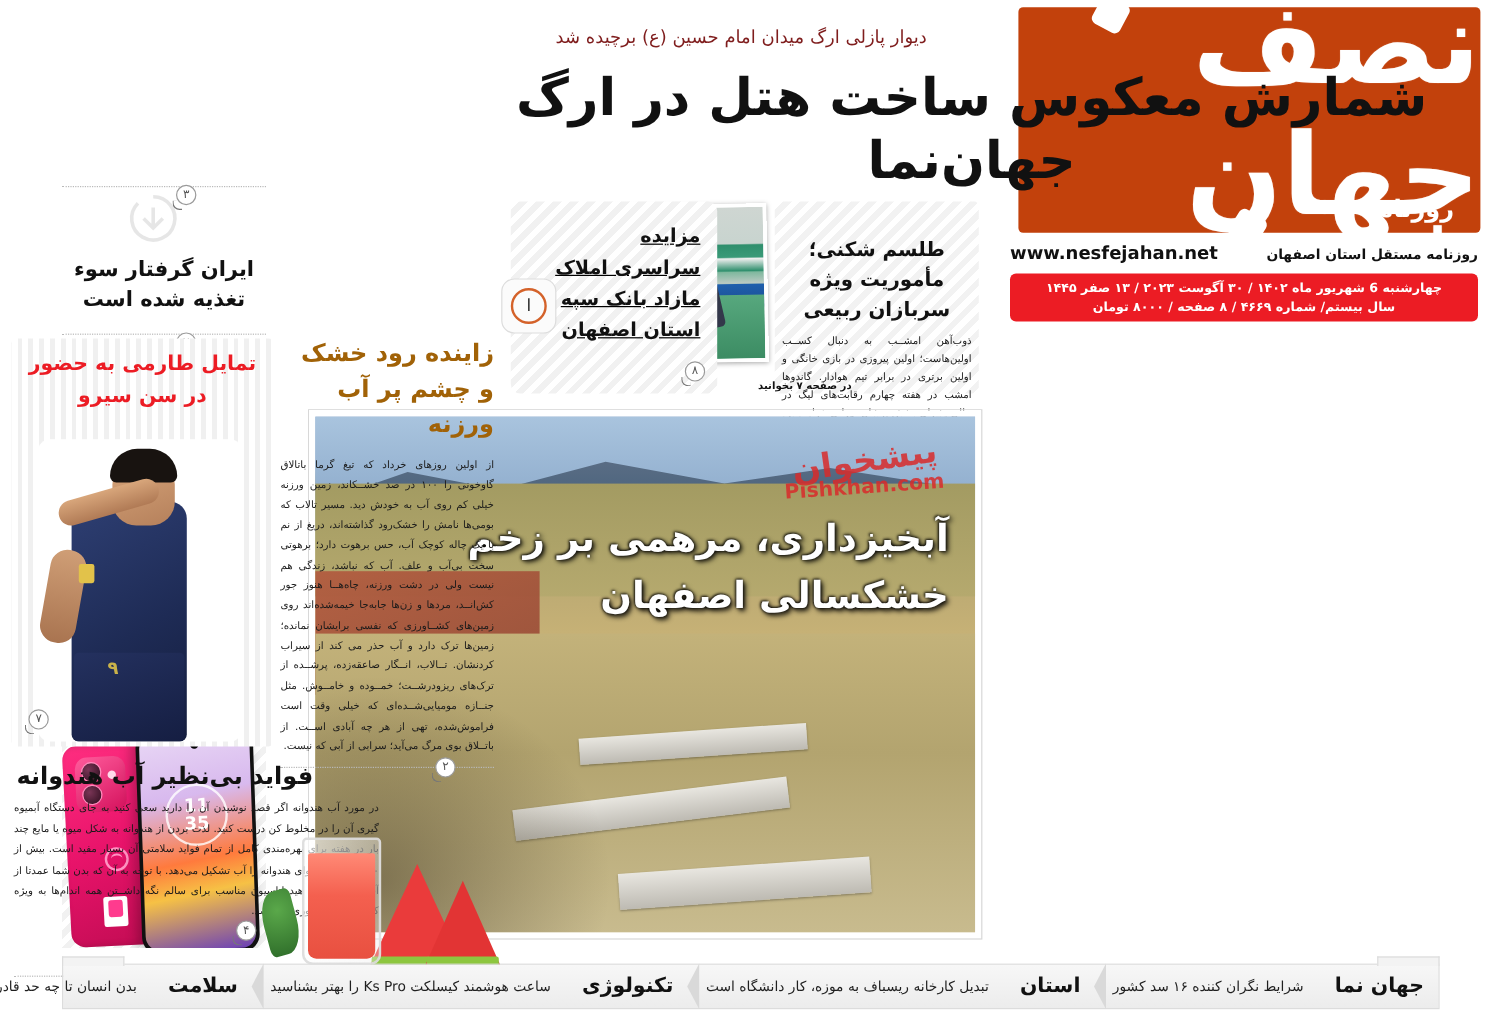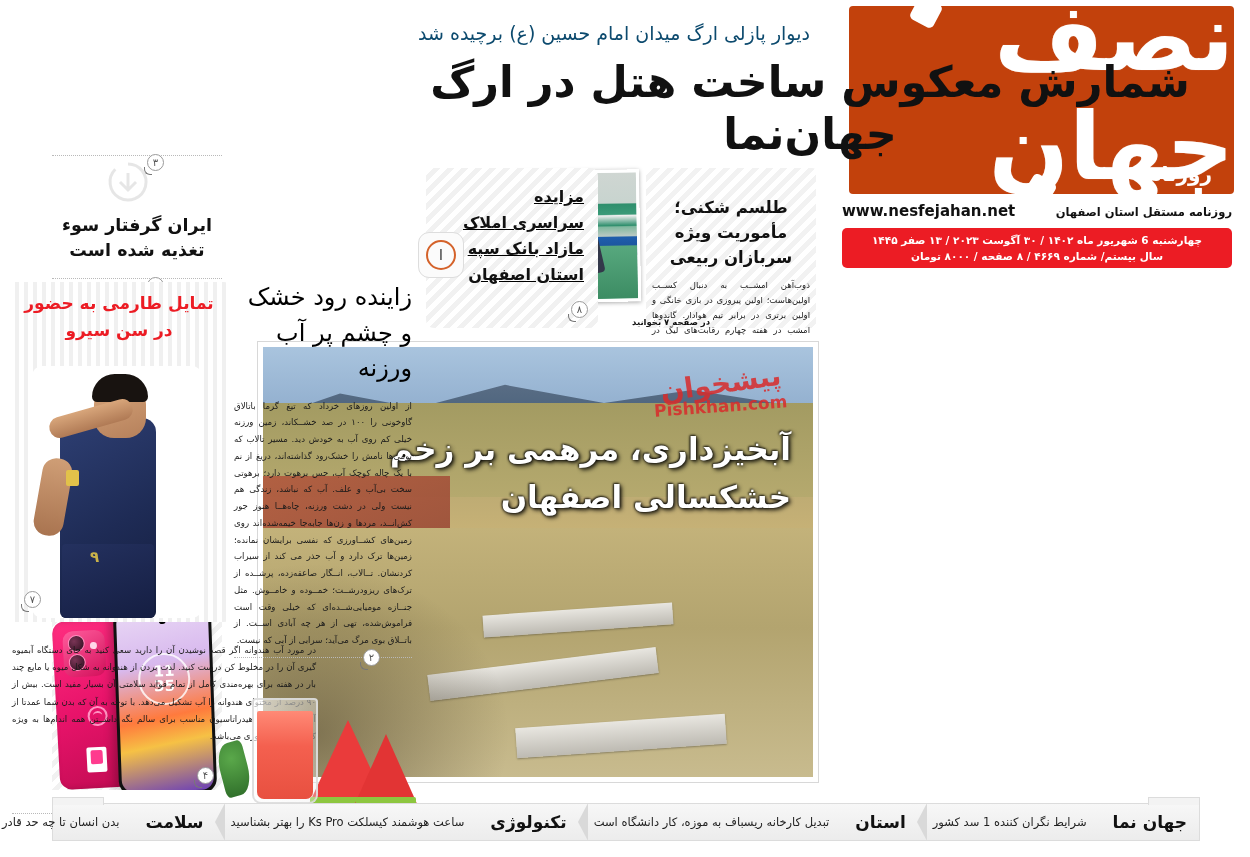--- a/index.html
+++ b/index.html
@@ -70,22 +70,22 @@
     border-radius: 5px;
     color: #fff;
     display: flex; flex-direction: column; align-items: center; justify-content: center;
     direction: rtl; line-height: 1.55;
   }
   .date-bar div { font-size: 10.5px; font-weight: bold; }
 
   
   .kicker {
     position: absolute; top: 22px; right: 432px;
-    width: 400px; text-align: left;
-    font-size: 19px; color: #0c4a6e; direction: rtl;
+    width: 400px; text-align: center;
+    font-size: 15px; color: #7f1d1d; direction: rtl;
   }
   .main-headline {
     position: absolute; top: 56px; right: 50px;
     width: 780px; text-align: center;
     font-size: 43px; font-weight: bold; color: #111;
     direction: rtl; letter-spacing: -1px; line-height: 1.22;
   }
   .pgnum {
     position: absolute;
     width: 17px; height: 17px;
@@ -299,21 +299,21 @@
   }
   .pw-fa { font-size: 28px; font-weight: bold; transform: rotate(-8deg); }
   .pw-en { font-size: 17px; font-weight: bold; direction: ltr; margin-top: -4px; transform: rotate(-4deg); }
   .photo-pg { position: absolute; bottom: 10px; left: 16px; }
 
   
   .zr-article {
     position: absolute; top: 280px; right: 838px;
     width: 178px; height: 340px; direction: rtl;
   }
-  .zr-title { font-size: 24px; font-weight: normal; color: #000000; line-height: 1.48; text-align: right; }
+  .zr-title { font-size: 20px; font-weight: bold; color: #a16207; line-height: 1.48; text-align: right; }
   .zr-body { margin-top: 11px; font-size: 8.6px; color: #1a1a1a; line-height: 1.95; text-align: justify; }
   .zr-rule { position: relative; margin-top: 8px; border-top: 1px dotted #b9b9b9; }
   .zr-rule .pgnum { top: -9px; right: 32px; }
 
   
   .taromi {
     position: absolute; top: 282px; right: 1022px;
     width: 218px; height: 340px;
     background: repeating-linear-gradient(90deg,#ffffff 0 5px,#f0f0f0 5px 9px);
     border-radius: 4px;
@@ -543,20 +543,21 @@
       <div class="tp-hair"></div>
       <div class="tp-arm"></div>
       <div class="tp-arm2"></div>
       <div class="tp-badge"></div>
       <div class="tp-num">۹</div>
     </div>
     <div class="pgnum taromi-pg">۷</div>
   </div>
 
   <div class="wm-article">
+    <div class="wm-title">فواید بی‌نظیر آب هندوانه</div>
     <div class="wm-body">در مورد آب هندوانه اگر قصد نوشیدن آن را دارید سعی کنید به جای دستگاه آبمیوه گیری آن را در مخلوط کن درست کنید. لذت بردن از هندوانه به شکل میوه یا مایع چند بار در هفته برای بهره‌مندی کامل از تمام فواید سلامتی آن بسیار مفید است. بیش از ۹۰ درصد از محتوای هندوانه را آب تشکیل می‌دهد. با توجه به آن که بدن شما عمدتا از آب تشکیل شده هیدراتاسیون مناسب برای سالم نگه داشــتن همه اندام‌ها به ویژه کلیه‌ها امری ضروری می‌باشد.</div>
     <div class="wm-art">
       <div class="wm-mint"></div>
       <div class="wm-slice s1"></div>
       <div class="wm-rind r1"></div>
       <div class="wm-slice s2"></div>
       <div class="wm-rind r2"></div>
       <div class="wm-glass">
         <div class="wm-juice"></div>
       </div>
@@ -565,21 +566,21 @@
       <div class="pgnum">۵</div>
     </div>
   </div>
 
   <div class="bottom-bar">
     <div class="bb-cap-r"></div>
     <div class="bb-cap-l"></div>
 
     <div class="bb-section">
       <div class="bb-label">جهان نما</div>
-      <div class="bb-text">شرایط نگران کننده 1 سد کشور</div>
+      <div class="bb-text">شرایط نگران کننده ۱۶ سد کشور</div>
       <div class="bb-arrow"></div>
     </div>
 
     <div class="bb-section">
       <div class="bb-label">استان</div>
       <div class="bb-text">تبدیل کارخانه ریسباف به موزه، کار دانشگاه است</div>
       <div class="bb-arrow"></div>
     </div>
 
     <div class="bb-section">

